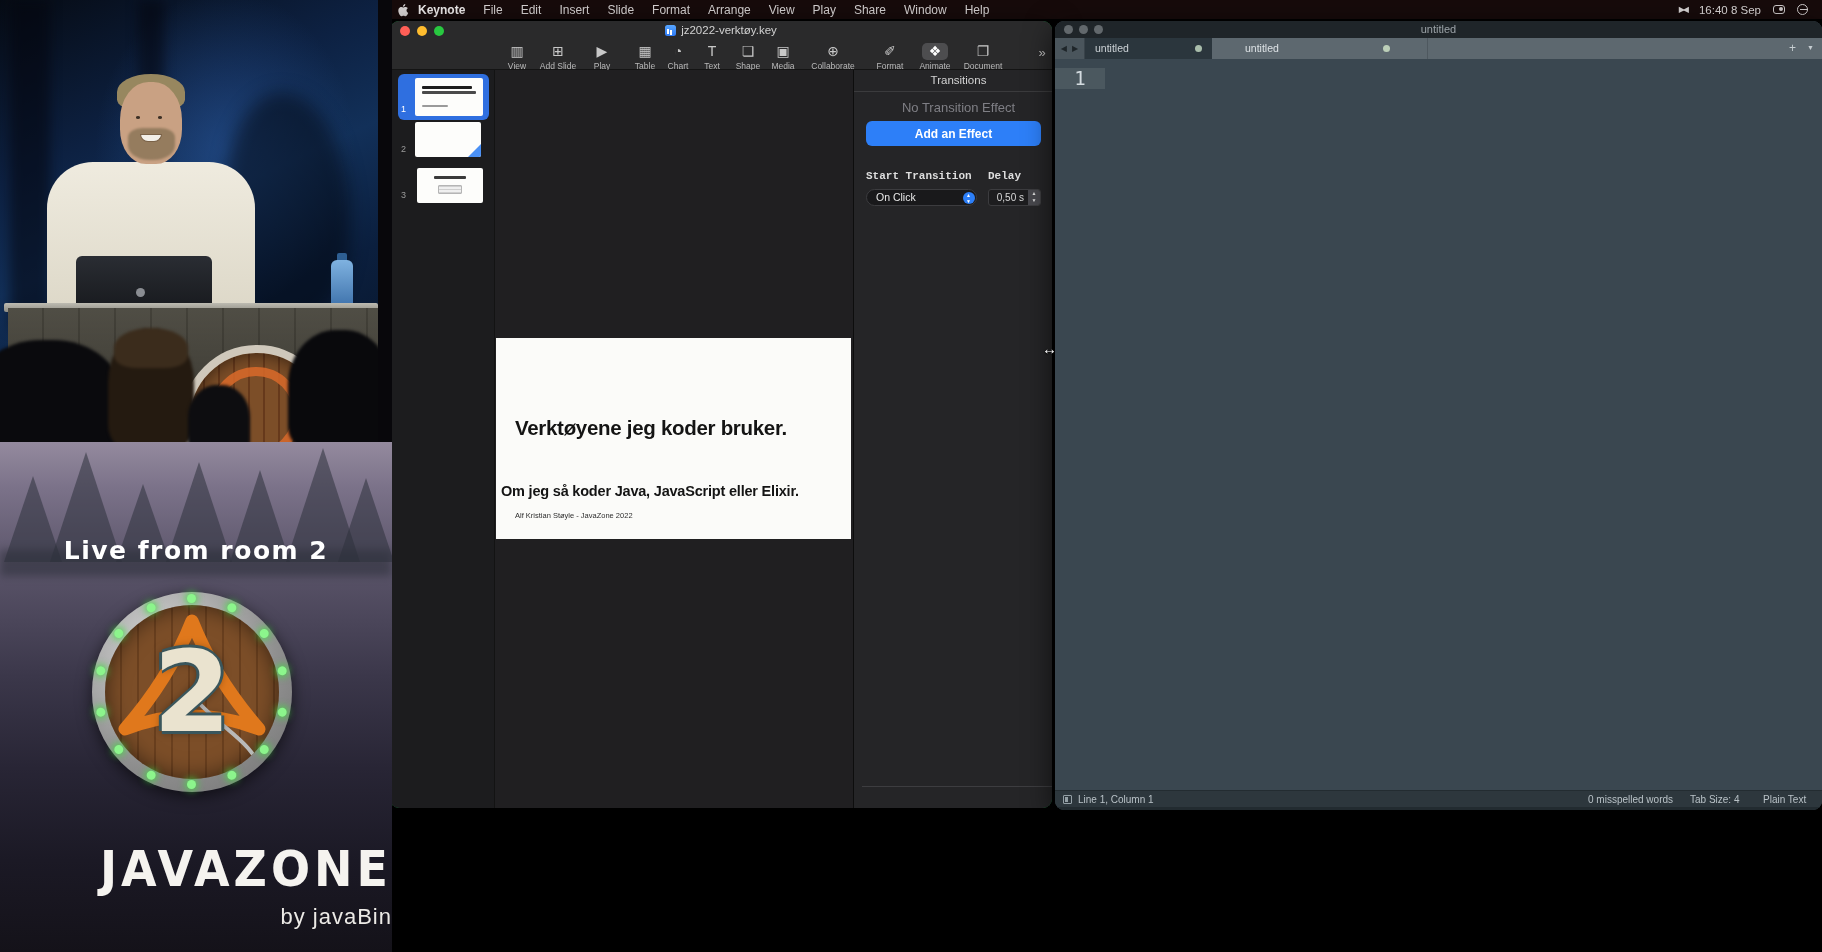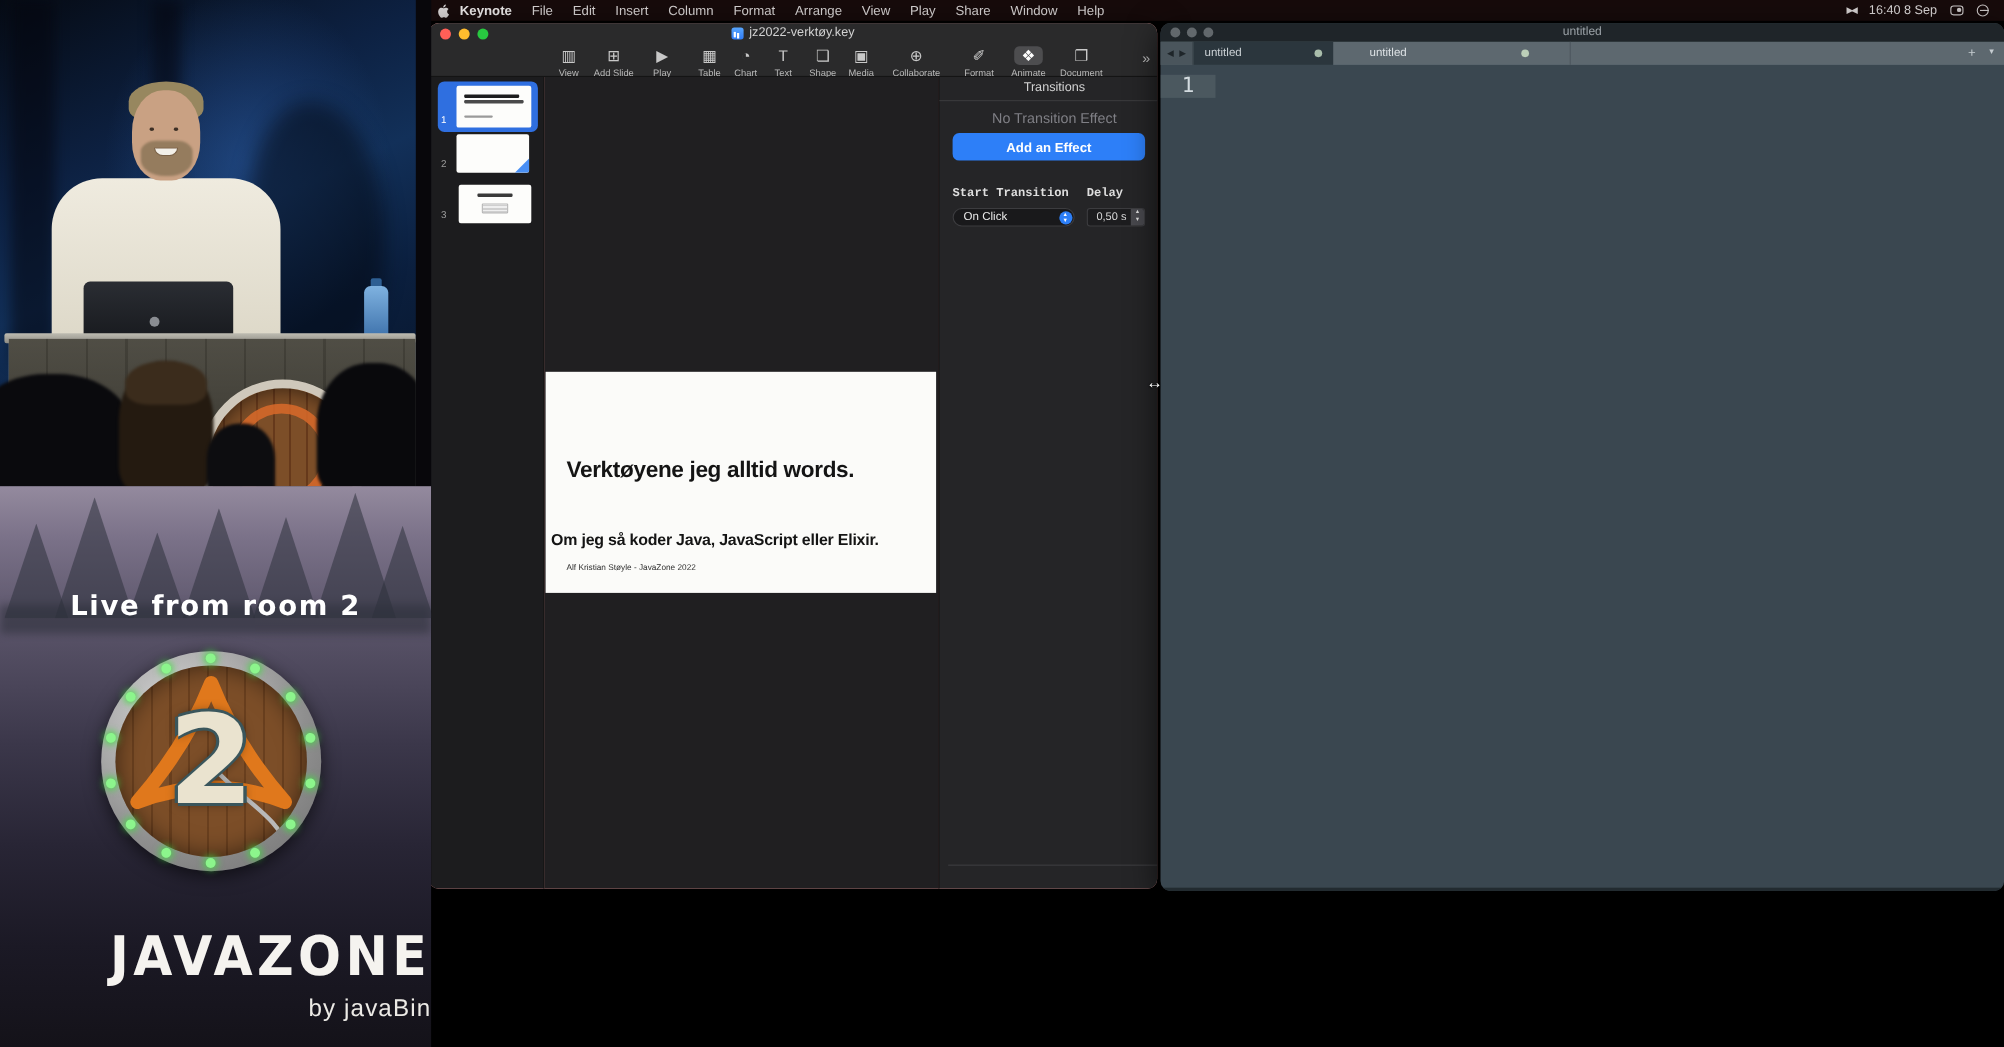--- a/index.html
+++ b/index.html
@@ -16,21 +16,21 @@
   .menu-right { margin-left:auto; display:flex; align-items:center; gap:12px; padding-right:14px; }
   .mirror-icon { font-size:8px; letter-spacing:-2px; color:#d8d4d4; }
   .clock { font-size:11.5px; color:#ddd9d9; white-space:nowrap; }
   .cc-icon { width:12px; height:9px; border:1.4px solid #cfcbcb; border-radius:3px; position:relative; }
   .cc-icon::after{ content:""; position:absolute; right:1px; top:1px; width:4px; height:4px; background:#cfcbcb; border-radius:50%; }
   .extra-icon { width:11px; height:11px; border:1.4px solid #cfcbcb; border-radius:50%; position:relative; }
   .extra-icon::after{ content:""; position:absolute; left:2px; top:3.5px; width:4.5px; height:1.6px; background:#cfcbcb; box-shadow:0 0 0 0 #cfcbcb, 3px 0 0 0 #cfcbcb; }
 
   
   .kn-window { position:absolute; left:390px; top:21px; width:662px; height:787px;
-    background:#fca5a5; border-radius:9px; overflow:hidden; box-shadow:0 8px 30px rgba(0,0,0,.7); }
+    background:#15803d; border-radius:9px; overflow:hidden; box-shadow:0 8px 30px rgba(0,0,0,.7); }
   .kn-header { position:absolute; left:0; top:0; right:0; height:49px; background:#2a2a2b; border-bottom:1px solid #141414; }
   .lights { position:absolute; left:10px; top:5px; display:flex; gap:7px; }
   .light { width:10px; height:10px; border-radius:50%; }
   .l-red{background:#ff5f57;} .l-yel{background:#febc2e;} .l-grn{background:#28c840;}
   .kn-title { position:absolute; left:0; right:0; top:2px; text-align:center; font-size:11.5px; color:#d2d2d2; display:flex; justify-content:center; align-items:center; gap:5px; height:14px;}
   .doc-icon { width:11px; height:11px; background:linear-gradient(#58a6ff,#2f7bf6); border-radius:2.5px; display:inline-block; position:relative; }
   .doc-icon::after{ content:""; position:absolute; left:2px; bottom:2px; width:2px; height:5px; background:#fff; box-shadow:3px 1px 0 0 #fff; }
   .tool { position:absolute; top:21px; transform:translateX(-50%); width:64px; text-align:center; color:#c8c8c8; cursor:default; }
   .tool .glyph { font-size:14px; line-height:17px; display:inline-block; padding:0 7px; border-radius:5px; }
   .tool.active .glyph { background:rgba(120,120,125,.45); color:#fff; }
@@ -172,21 +172,21 @@
   <div class="menubar">
     <span class="apple">
       <svg width="12" height="14" viewBox="0 0 24 28">
           <path fill="#d8d4d4" d="M19 15.2c0-3.1 2.5-4.6 2.6-4.7-1.4-2.1-3.6-2.4-4.4-2.4-1.9-.2-3.6 1.1-4.6 1.1-1 0-2.4-1.1-4-1.1-2 0-3.9 1.2-5 3-2.1 3.7-.5 9.2 1.6 12.2 1 1.5 2.2 3.1 3.8 3 1.5-.1 2.1-1 4-1s2.4 1 4 1 2.7-1.5 3.7-3c1.2-1.7 1.6-3.4 1.7-3.5-.1 0-3.4-1.3-3.4-4.6zM15.4 5.8c.8-1 1.4-2.4 1.2-3.8-1.2 0-2.7.8-3.5 1.8-.8.9-1.5 2.3-1.3 3.7 1.4.1 2.8-.7 3.6-1.7z"></path>
         </svg>
     </span>
     <span class="menu-item app">Keynote</span>
     <span class="menu-item">File</span>
     <span class="menu-item">Edit</span>
     <span class="menu-item">Insert</span>
-    <span class="menu-item">Column</span>
+    <span class="menu-item">Slide</span>
     <span class="menu-item">Format</span>
     <span class="menu-item">Arrange</span>
     <span class="menu-item">View</span>
     <span class="menu-item">Play</span>
     <span class="menu-item">Share</span>
     <span class="menu-item">Window</span>
     <span class="menu-item">Help</span>
     <span class="menu-right">
       <span class="mirror-icon">▶◀</span>
       <span class="clock">16:40 8 Sep</span>
@@ -272,21 +272,21 @@
       <span class="slide-num n2">2</span>
       <div class="thumb t3">
         <div class="bar" style="left:17px;top:8px;width:32px;height:3px;background:#3a3a3a;"></div>
         <div class="bar" style="left:21px;top:17px;width:24px;height:9px;background:repeating-linear-gradient(#cfcfcf 0 1.5px,#efefef 1.5px 3px);border:1px solid #b5b5b5;"></div>
       </div>
       <span class="slide-num n3">3</span>
     </div>
 
     <div class="kn-canvas">
       <div class="slide">
-        <div class="slide-title">Verktøyene jeg alltid words.</div>
+        <div class="slide-title">Verktøyene jeg koder bruker.</div>
         <div class="slide-sub">Om jeg så koder Java, JavaScript eller Elixir.</div>
         <div class="slide-byline">Alf Kristian Støyle - JavaZone 2022</div>
       </div>
     </div>
 
     <div class="kn-panel">
       <div class="panel-hd">Transitions</div>
       <div class="panel-hd-line"></div>
       <div class="empty-state">No Transition Effect</div>
       <button class="add-effect">Add an Effect</button>
@@ -324,20 +324,27 @@
         <span class="tab-dot"></span>
       </div>
       <div class="tab tab-inactive">
         <span class="tab-label">untitled</span>
         <span class="tab-dot"></span>
       </div>
       <span class="tab-plus">+</span>
       <span class="tab-chevron">▼</span>
     </div>
     <div class="gutter-line">1</div>
+    <div class="ed-status">
+      <span class="col-icon"></span>
+      <span class="st-pos">Line 1, Column 1</span>
+      <span class="st-spell">0 misspelled words</span>
+      <span class="st-tab">Tab Size: 4</span>
+      <span class="st-type">Plain Text</span>
+    </div>
     <div class="ed-status-bottom"></div>
   </div>
 
   <span class="cursor">↔</span>
 
   <div class="overlay">
 
     <div class="webcam">
       <div class="spotlight"></div>
       <div class="curtain-fold fold1"></div>

